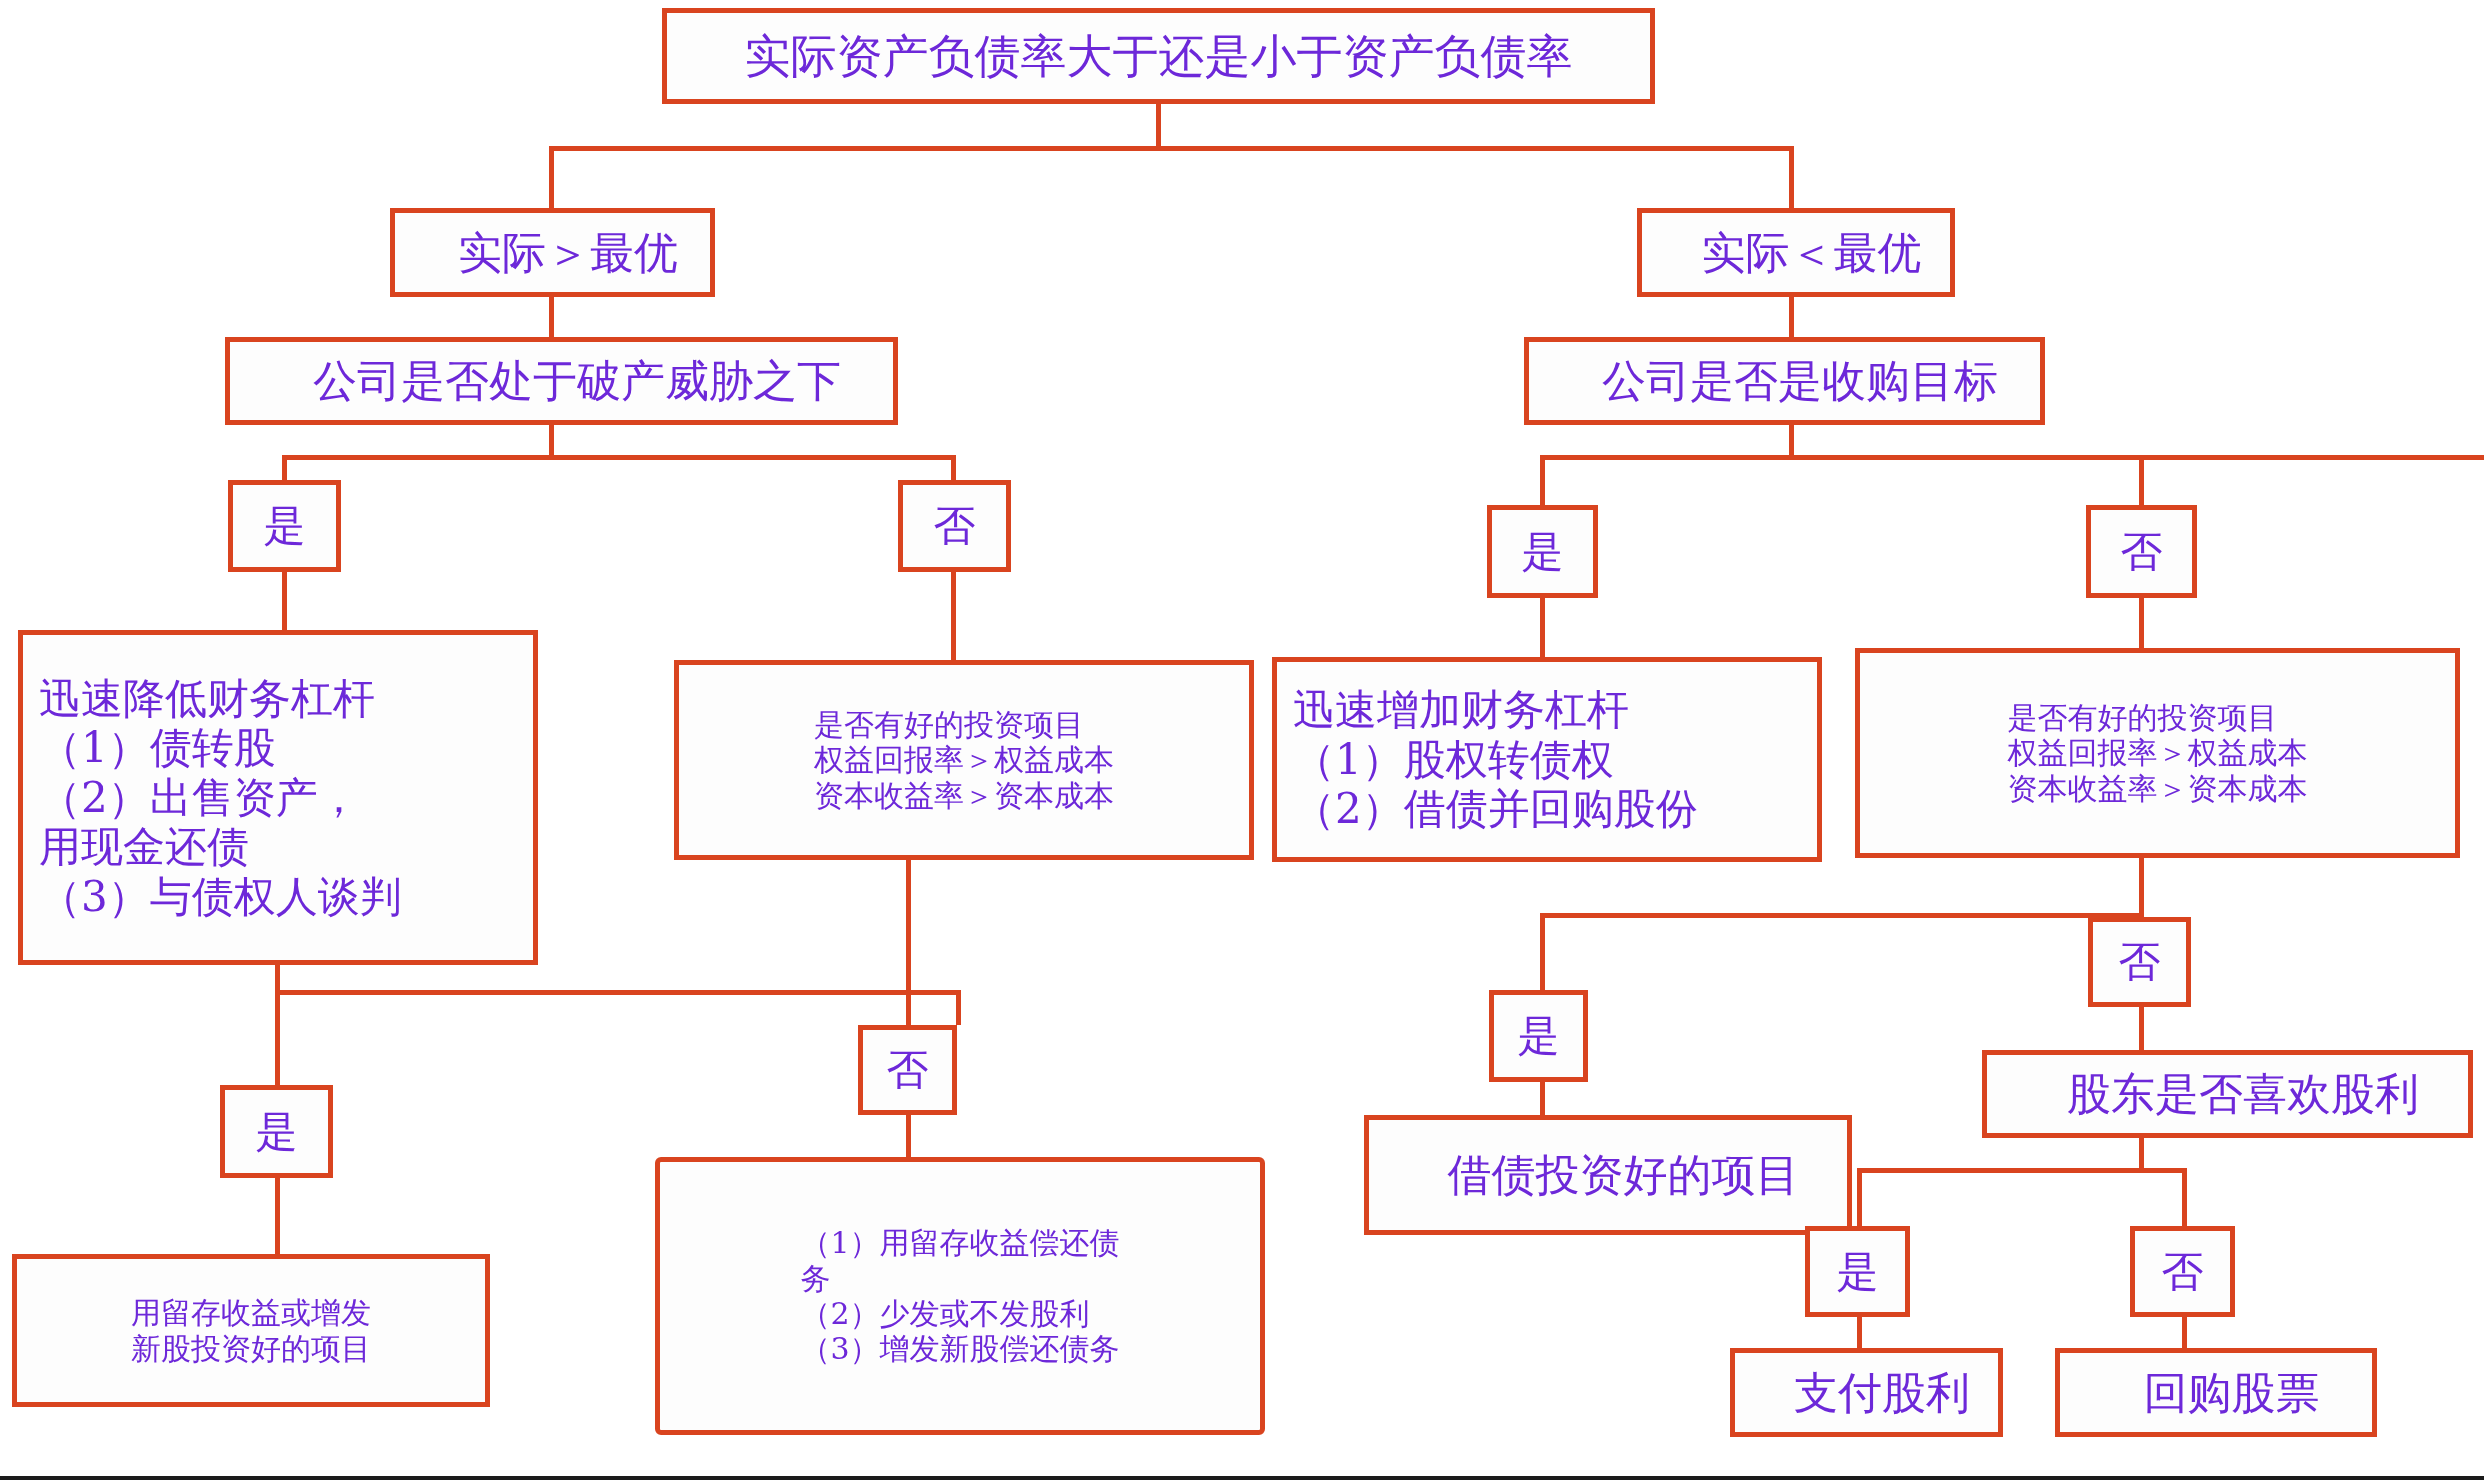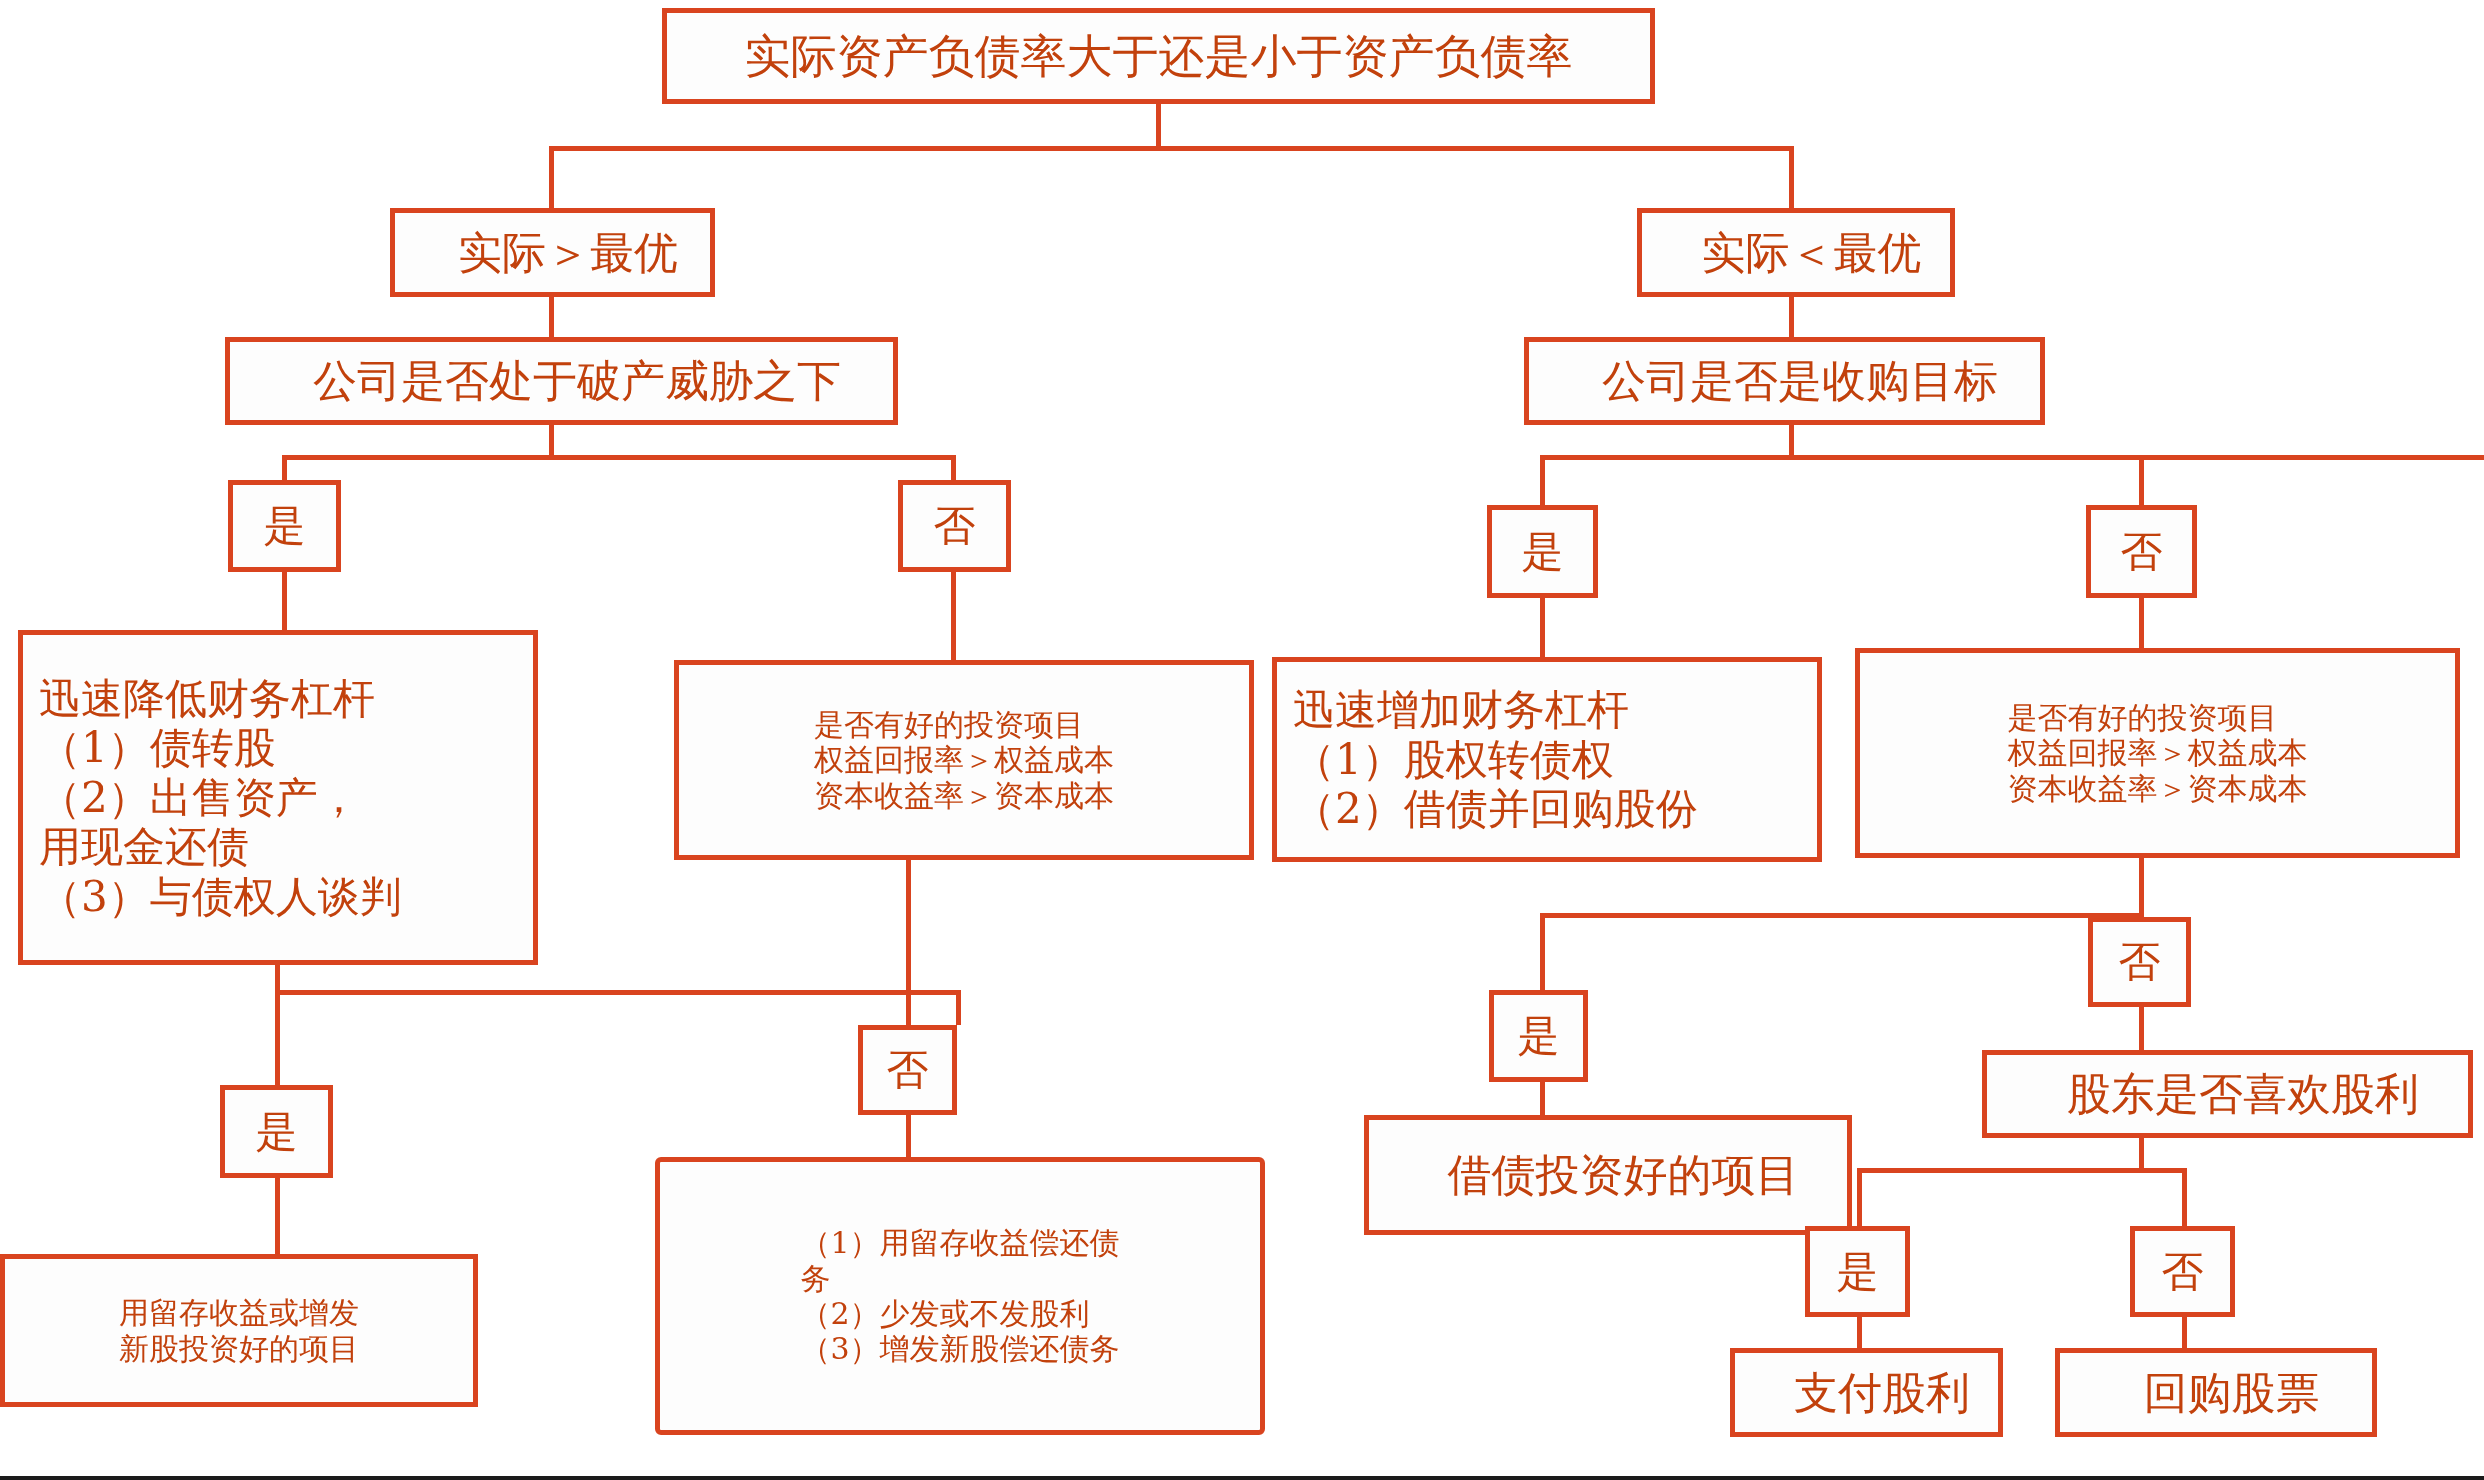--- a/index.html
+++ b/index.html
@@ -1,19 +1,19 @@
 <!DOCTYPE html>
 <html><head>
 <meta charset="utf-8">
 <style>
   html,body{margin:0;padding:0;background:#ffffff;}
   body{font-family:"DejaVu Serif","Liberation Serif",serif;}
   #canvas{position:relative;width:2484px;height:1480px;background:#fff;overflow:hidden;}
   .node{position:absolute;box-sizing:border-box;border:5px solid #d9441f;background:#fdfdfd;
-        display:flex;align-items:center;justify-content:center;color:#c2410c;line-height:1.18;
+        display:flex;align-items:center;justify-content:center;color:#6d28d9;line-height:1.18;
         white-space:pre-line;}
   .n-title{font-size:46px;}
   .n-cond{font-size:44px;padding-left:31px;}
   .n-small{font-size:42px;}
   .n-body{font-size:42px;justify-content:flex-start;text-align:left;padding-left:16px;}
   .n-body-c{font-size:30px;justify-content:center;text-align:left;}
   .conn{position:absolute;background:#d9441f;}
   .vline{width:5px;}
   .hline{height:5px;}
   #bottomrule{position:absolute;left:0;bottom:0;width:2484px;height:4px;background:#1b1b1b;}
@@ -101,21 +101,21 @@
 （2）借债并回购股份</div>
 
   <div class="node n-body-c" style="left:1855px;top:648px;width:605px;height:210px;">是否有好的投资项目
 权益回报率＞权益成本
 资本收益率＞资本成本</div>
 
   <div class="node n-small" style="left:220px;top:1085px;width:113px;height:93px;">是</div>
 
   <div class="node n-small" style="left:858px;top:1025px;width:99px;height:90px;">否</div>
 
-  <div class="node n-body-c" style="left:0;top:1254px;width:478px;height:153px;">用留存收益或增发
+  <div class="node n-body-c" style="left:12px;top:1254px;width:478px;height:153px;">用留存收益或增发
 新股投资好的项目</div>
 
   <div class="node n-body-c" style="left:655px;top:1157px;width:610px;height:278px;border-radius:6px;">（1）用留存收益偿还债
 务
 （2）少发或不发股利
 （3）增发新股偿还债务</div>
 
   <div class="node n-small" style="left:1489px;top:990px;width:99px;height:92px;">是</div>
 
   <div class="node n-cond" style="left:1364px;top:1115px;width:488px;height:120px;">借债投资好的项目</div>

